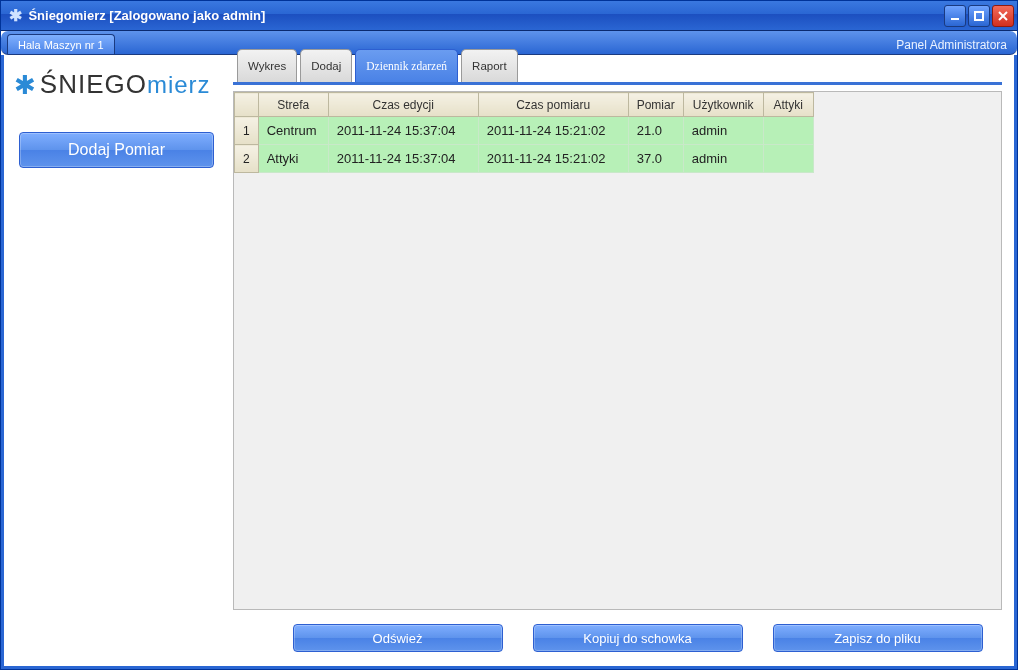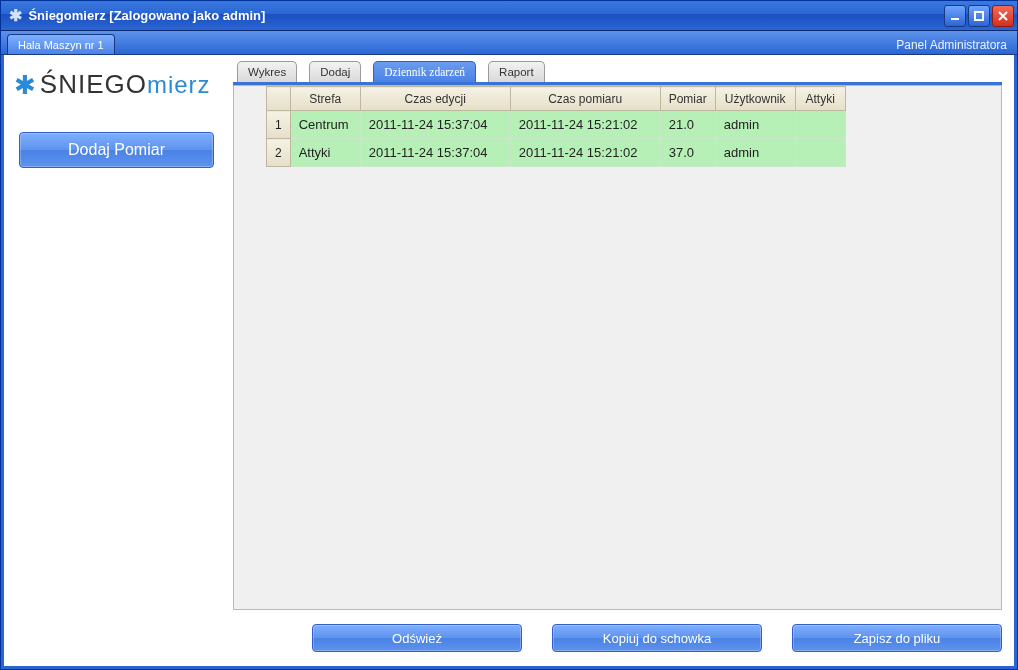--- a/index.html
+++ b/index.html
@@ -42,20 +42,21 @@
   .win-btn svg { display:block; }
 
   
   .bar2 {
     height: 24px;
     background: linear-gradient(to bottom,#5e93ec,#2a66d3);
     border-bottom:1px solid #1a3a80;
     display:flex; align-items:flex-end; justify-content:space-between;
     padding: 0 6px;
     color:#fff;
+    border-radius:7px;
   }
   .bar2 .page-tab {
     background: linear-gradient(to bottom,#7fb0ff,#4a82e6);
     border:1px solid #1a3a80;
     border-bottom:none;
     border-radius:4px 4px 0 0;
     height:20px; padding:0 10px;
     display:flex; align-items:center;
     font-size:11px;
     cursor:pointer;
@@ -102,36 +103,36 @@
     display:flex; align-items:flex-end; gap:0; height:24px;
     border-bottom:3px solid #3a72d6;
     padding-left:4px;
   }
   .inner-tab {
     border:1px solid #9a9a9a;
     border-bottom:none;
     background: linear-gradient(to bottom,#f2f2f2,#d9d9d9);
     color:#333;
     border-radius:5px 5px 0 0;
-    height:21px; padding:4px 10px; margin-right:12px;
+    height:21px; padding:16px 10px; margin-right:3px;
     display:flex; align-items:center; cursor:pointer;
     font-size:11.5px;
   }
   .inner-tab.active {
     background: linear-gradient(to bottom,#6a9cf0,#4a82e6);
     border-color:#2d5fd1; color:#fff;font-family:Liberation Serif, serif;
   }
 
   .grid-wrap {
     flex:1;
     border:1px solid #b9b9b9;
+    margin-top:6px;
     background:#f0f0f0;
     overflow:auto;
     position:relative;
-    padding-left:32px;
   }
   table.grid {
     border-collapse:collapse;
     background:#f0f0f0;
     width:auto;
   }
   table.grid th {
     background: linear-gradient(to bottom,#f5f1e4,#e6e0c8);
     border:1px solid #bdb89f;
     height:24px;
@@ -163,21 +164,21 @@
     background:#b7f0b7;
   }
   .col-strefa { width:70px;}
   .col-czasedycji { width:150px;}
   .col-czaspomiaru { width:150px;}
   .col-pomiar { width:50px;}
   .col-uzytkownik { width:80px;}
   .col-uwagi { width:50px;}
 
   .bottom-bar {
-    display:flex; gap:30px; justify-content:flex-end;
+    display:flex; gap:30px; justify-content:center;
     padding:14px 0 4px 40px;
   }
   .bottom-btn { width:210px; height:28px; margin:0; font-size:13px;}
 </style>
 </head>
 <body>
 
 <div class="titlebar">
   <div class="title-left">
     <span class="icon">✱</span>

